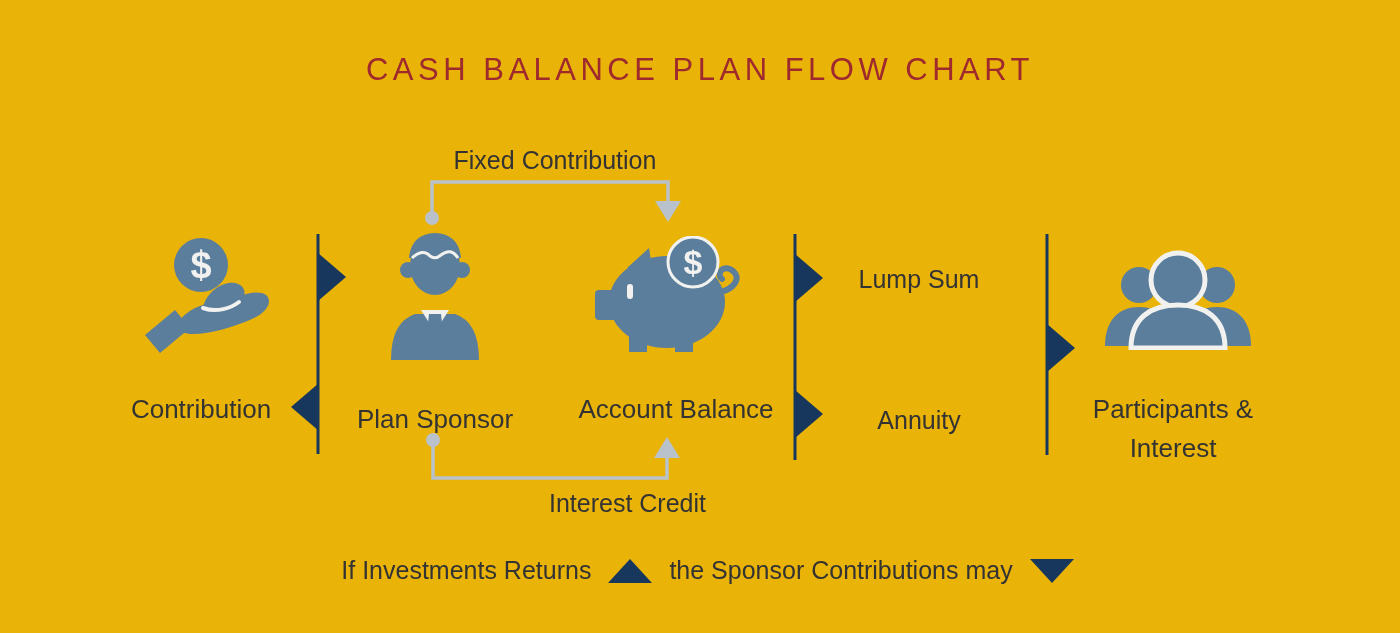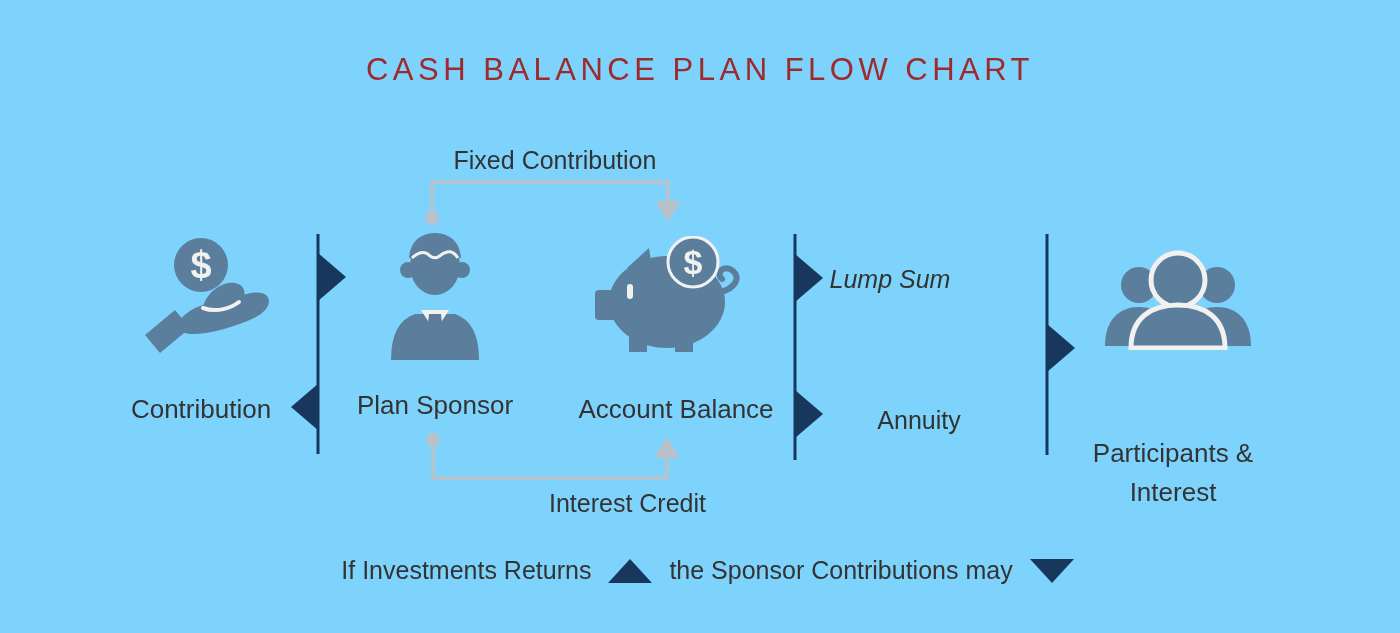--- a/index.html
+++ b/index.html
@@ -1,17 +1,17 @@
 <!DOCTYPE html>
 <html><head>
 <meta charset="utf-8">
 <style>
   html,body{margin:0;padding:0;background:#f1f1ef;}
   #canvas{
-    position:relative;width:1400px;height:633px;background:#7dd3fc;
+    position:relative;width:1400px;height:633px;background:#eab308;
     font-family:"Liberation Sans",sans-serif;overflow:hidden;color:#333;
   }
   .title{
     position:absolute;top:52px;left:0;width:100%;margin:0;
     text-align:center;font-size:31px;font-weight:400;letter-spacing:4.5px;
     color:#9e2a2d;
   }
   .nlabel{position:absolute;font-size:26px;color:#333;text-align:center;line-height:39px;}
   .flowlabel{position:absolute;font-size:25px;color:#333;text-align:center;}
   .abs{position:absolute;}
@@ -55,21 +55,21 @@
   <svg class="abs" style="left:385px;top:226px;" width="100" height="138" viewBox="0 0 100 138">
     <circle cx="23" cy="44" r="8" fill="#5b7e9d"></circle>
     <circle cx="77" cy="44" r="8" fill="#5b7e9d"></circle>
     <ellipse cx="50" cy="40" rx="25" ry="29" fill="#5b7e9d"></ellipse>
     <path d="M24,32 Q26,8 50,7 Q74,8 76,32 Z" fill="#5b7e9d"></path>
     <path d="M27,32 Q38,22 45,30 Q50,34 56,29 Q66,21 73,32" fill="none" stroke="#f1f1ef" stroke-width="3"></path>
     <path d="M6,134 Q6,96 30,88 L70,88 Q94,96 94,134 Z" fill="#5b7e9d"></path>
     <polygon points="36,84 50,106 64,84" fill="#f1f1ef"></polygon>
     <polygon points="44,88 56,88 58,106 50,126 42,106" fill="#5b7e9d"></polygon>
   </svg>
-  <div class="nlabel" style="top:386px;left:335px;width:200px;">Plan Sponsor</div>
+  <div class="nlabel" style="top:400px;left:335px;width:200px;">Plan Sponsor</div>
 
   <svg class="abs" style="left:593px;top:236px;" width="150" height="120" viewBox="0 0 150 120">
     <polygon points="34,32 56,12 60,38" fill="#5b7e9d"></polygon>
     <rect x="2" y="54" width="24" height="30" rx="4" fill="#5b7e9d"></rect>
     <rect x="36" y="98" width="18" height="18" fill="#5b7e9d"></rect>
     <rect x="82" y="98" width="18" height="18" fill="#5b7e9d"></rect>
     <ellipse cx="74" cy="66" rx="58" ry="46" fill="#5b7e9d"></ellipse>
     <path d="M128,56 c14,-4 20,-14 12,-21 c-8,-7 -18,1 -11,8" fill="none" stroke="#5b7e9d" stroke-width="6" stroke-linecap="round"></path>
     <rect x="34" y="48" width="6" height="15" rx="3" fill="#f1f1ef"></rect>
     <circle cx="100" cy="26" r="25" fill="#5b7e9d" stroke="#f1f1ef" stroke-width="3"></circle>
@@ -83,37 +83,37 @@
     <polygon points="249,30 275,30 262,9" fill="#b9c2ca"></polygon>
   </svg>
   <div class="flowlabel" style="top:489px;left:406px;width:300px;text-align:right;">Interest Credit</div>
 
   <svg class="abs" style="left:765px;top:232px;" width="62" height="230">
     <line x1="30" y1="2" x2="30" y2="228" stroke="#17375c" stroke-width="3"></line>
     <polygon points="30,22 58,46 30,70" fill="#17375c"></polygon>
     <polygon points="30,158 58,182 30,206" fill="#17375c"></polygon>
   </svg>
 
-  <div class="flowlabel" style="top:265px;left:790px;width:200px;font-style:italic;">Lump Sum</div>
+  <div class="flowlabel" style="top:265px;left:819px;width:200px;">Lump Sum</div>
   <div class="flowlabel" style="top:406px;left:819px;width:200px;">Annuity</div>
 
   <svg class="abs" style="left:1017px;top:232px;" width="62" height="226">
     <line x1="30" y1="2" x2="30" y2="223" stroke="#17375c" stroke-width="3"></line>
     <polygon points="30,92 58,116 30,140" fill="#17375c"></polygon>
   </svg>
 
   <svg class="abs" style="left:1103px;top:250px;" width="150" height="100" viewBox="0 0 150 100">
     <circle cx="36" cy="35" r="18" fill="#5b7e9d"></circle>
     <path d="M2,96 C2,70 16,57 36,57 C56,57 70,70 70,96 Z" fill="#5b7e9d"></path>
     <circle cx="114" cy="35" r="18" fill="#5b7e9d"></circle>
     <path d="M80,96 C80,70 94,57 114,57 C134,57 148,70 148,96 Z" fill="#5b7e9d"></path>
     <circle cx="75" cy="30" r="27" fill="#5b7e9d" stroke="#f1f1ef" stroke-width="5"></circle>
     <path d="M28,98 C28,68 48,55 75,55 C102,55 122,68 122,98 Z" fill="#5b7e9d" stroke="#f1f1ef" stroke-width="5"></path>
   </svg>
-  <div class="nlabel" style="top:390px;left:1053px;width:240px;margin-top:44px;">
+  <div class="nlabel" style="top:390px;left:1053px;width:240px;">
     <div>Participants &amp;</div>
     <div>Interest</div>
   </div>
 
   <div class="footnote">
     <span>If Investments Returns</span>
     <svg width="46" height="28">
       <polygon points="23,2 45,26 1,26" fill="#17375c"></polygon>
     </svg>
     <span>the Sponsor Contributions may</span>

